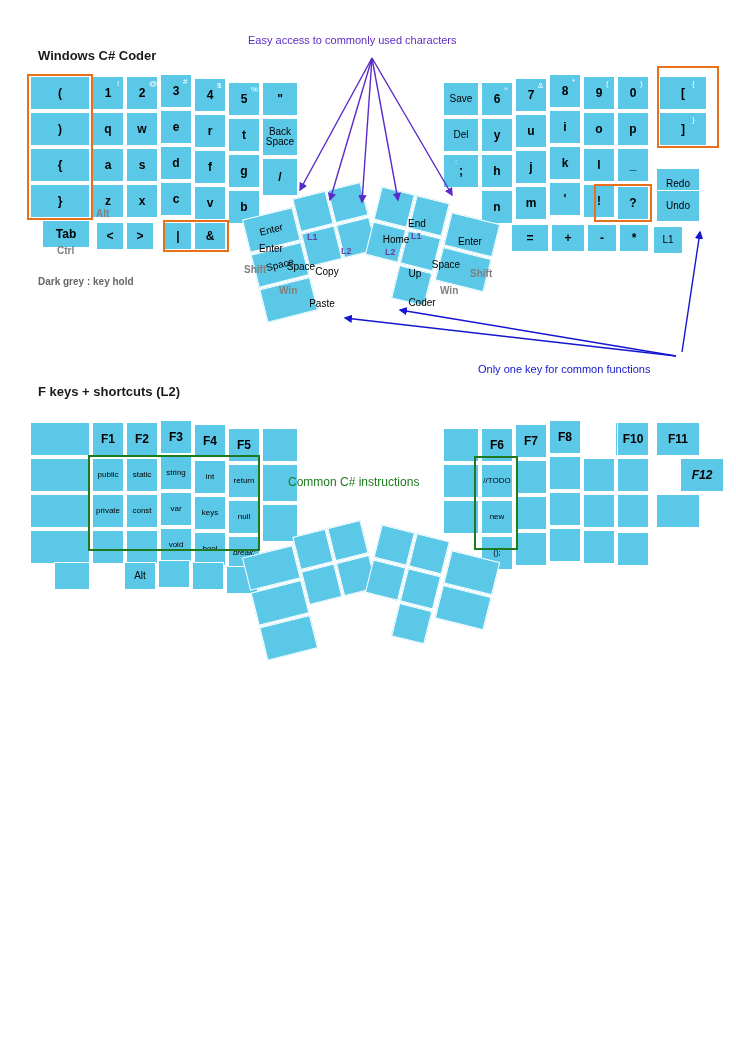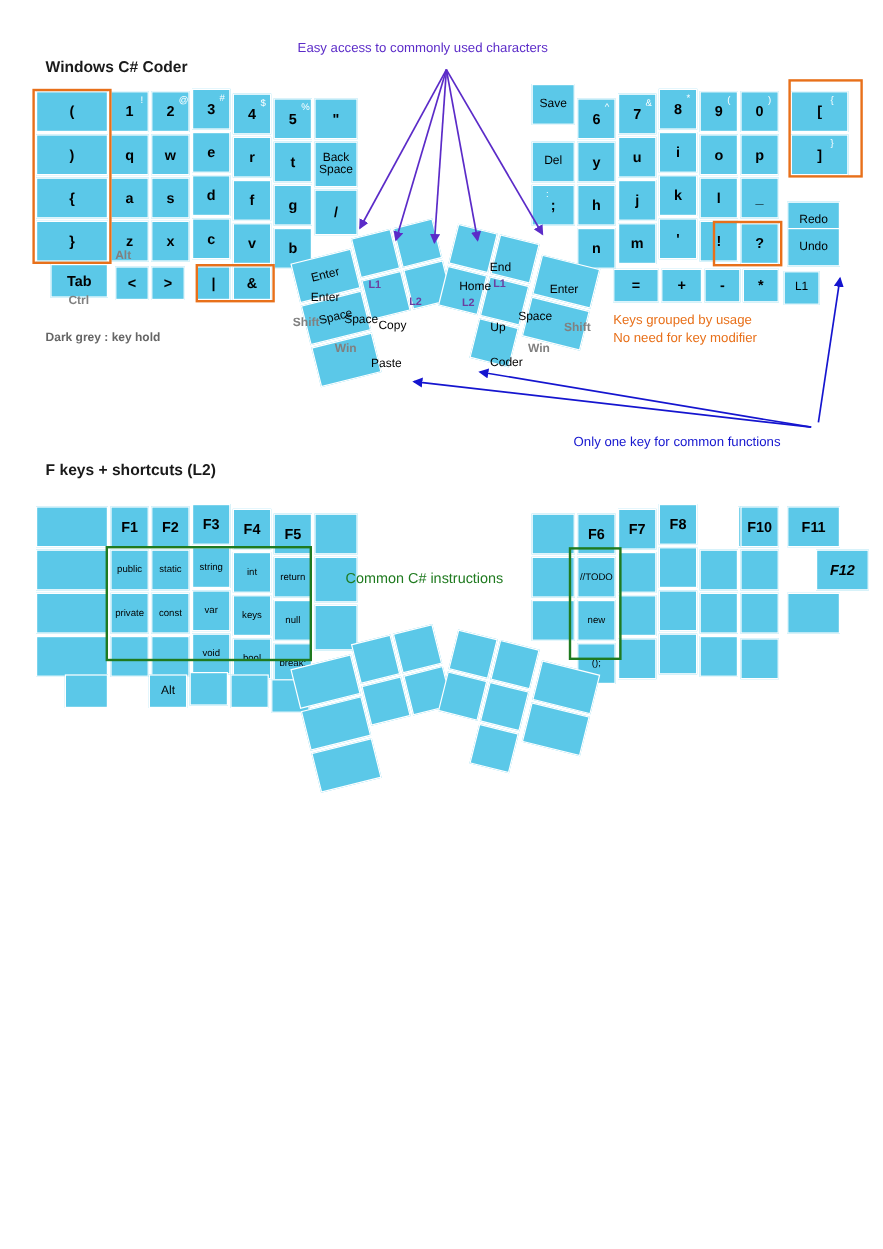--- a/index.html
+++ b/index.html
@@ -184,21 +184,21 @@
   </div>
   <div class="layerlabel" style="left:307px; top:232px;">L1</div>
   <div class="layerlabel" style="left:341px; top:246px;">L2</div>
   <div class="key small" style="left:248px; top:238px; width:46px; height:22px; background:transparent; border:none; color:#000;">Enter</div>
   <div class="key small" style="left:278px; top:256px; width:46px; height:22px; background:transparent; border:none; color:#000;">Space</div>
   <div class="key small" style="left:306px; top:261px; width:42px; height:22px; background:transparent; border:none; color:#000;">Copy</div>
   <div class="holdlabel" style="left:244px; top:264px;">Shift</div>
   <div class="holdlabel" style="left:279px; top:285px;">Win</div>
   <div class="key small" style="left:300px; top:294px; width:44px; height:20px; background:transparent; border:none; color:#000;">Paste</div>
 
-  <div class="key small" style="left:443px; top:70px; width:36px; height:34px;text-align:center;">Save</div>
+  <div class="key small" style="left:443px; top:82px; width:36px; height:34px;text-align:center;">Save</div>
   <div class="key" style="left:481px; top:82px; width:32px; height:34px;">6</div>
   <div class="ghost" style="left:504px; top:85px;">^</div>
   <div class="key" style="left:515px; top:78px; width:32px; height:34px;">7</div>
   <div class="ghost" style="left:538px; top:81px;">&amp;</div>
   <div class="key" style="left:549px; top:74px; width:32px; height:34px;">8</div>
   <div class="ghost" style="left:572px; top:77px;">*</div>
   <div class="key" style="left:583px; top:76px; width:32px; height:34px;">9</div>
   <div class="ghost" style="left:606px; top:79px;">(</div>
   <div class="key" style="left:617px; top:76px; width:32px; height:34px;">0</div>
   <div class="ghost" style="left:640px; top:79px;">)</div>
@@ -257,24 +257,20 @@
   <div class="key small" style="left:400px; top:294px; width:44px; height:18px; background:transparent; border:none;">Coder</div>
 
   <div class="box-orange" style="left:27px; top:74px; width:66px; height:146px;"></div>
   <div class="box-orange" style="left:163px; top:220px; width:66px; height:32px;"></div>
   <div class="box-orange" style="left:657px; top:66px; width:62px; height:82px;"></div>
   <div class="box-orange" style="left:594px; top:184px; width:58px; height:38px;"></div>
 
   <div class="box-blue" style="left:508px; top:220px; width:0px; height:0px; border:none;"></div>
 
   <div class="note-purple" style="left:248px; top:34px;">Easy access to commonly used characters</div>
-  <div class="note-orange" style="left:511px; top:260px; width:210px;">
-    <span>Keys grouped by usage</span><br>
-    <span>No need for key modifier</span>
-  </div>
   <div class="note-blue" style="left:478px; top:363px;">Only one key for common functions</div>
   <div class="note-grey" style="left:38px; top:276px;">Dark grey : key hold</div>
 
   <svg class="overlay">
     <defs>
       <marker id="ap" markerWidth="7" markerHeight="7" refX="5" refY="3" orient="auto">
         <path d="M0,0 L6,3 L0,6 z" fill="#5b2bc8"></path>
       </marker>
       <marker id="ab" markerWidth="7" markerHeight="7" refX="5" refY="3" orient="auto">
         <path d="M0,0 L6,3 L0,6 z" fill="#1515cf"></path>
@@ -316,21 +312,21 @@
   <div class="key tiny" style="left:160px; top:492px; width:32px; height:34px;">var</div>
   <div class="key tiny" style="left:194px; top:496px; width:32px; height:34px;">keys</div>
   <div class="key tiny" style="left:228px; top:500px; width:32px; height:34px;">null</div>
   <div class="key" style="left:262px; top:504px; width:36px; height:38px;"></div>
 
   <div class="key" style="left:30px; top:530px; width:60px; height:34px;"></div>
   <div class="key tiny" style="left:92px; top:530px; width:32px; height:34px;"></div>
   <div class="key tiny" style="left:126px; top:530px; width:32px; height:34px;"></div>
   <div class="key tiny" style="left:160px; top:528px; width:32px; height:34px;">void</div>
   <div class="key tiny" style="left:194px; top:532px; width:32px; height:34px;">bool</div>
-  <div class="key tiny" style="left:228px; top:536px; width:32px; height:34px;">break;</div>
+  <div class="key tiny" style="left:228px; top:536px; width:32px; height:34px;font-style:italic;">break;</div>
 
   <div class="key" style="left:54px; top:562px; width:36px; height:28px;"></div>
   <div class="key small" style="left:124px; top:562px; width:32px; height:28px;">Alt</div>
   <div class="key" style="left:158px; top:560px; width:32px; height:28px;"></div>
   <div class="key" style="left:192px; top:562px; width:32px; height:28px;"></div>
   <div class="key" style="left:226px; top:566px; width:32px; height:28px;"></div>
 
   <div class="rot-l" style="position:absolute; left:240px; top:550px; width:120px; height:110px; transform-origin: 0 0;">
     <div class="key" style="left:0px; top:8px; width:52px; height:34px;"></div>
     <div class="key" style="left:54px; top:0px; width:34px; height:34px;"></div>

